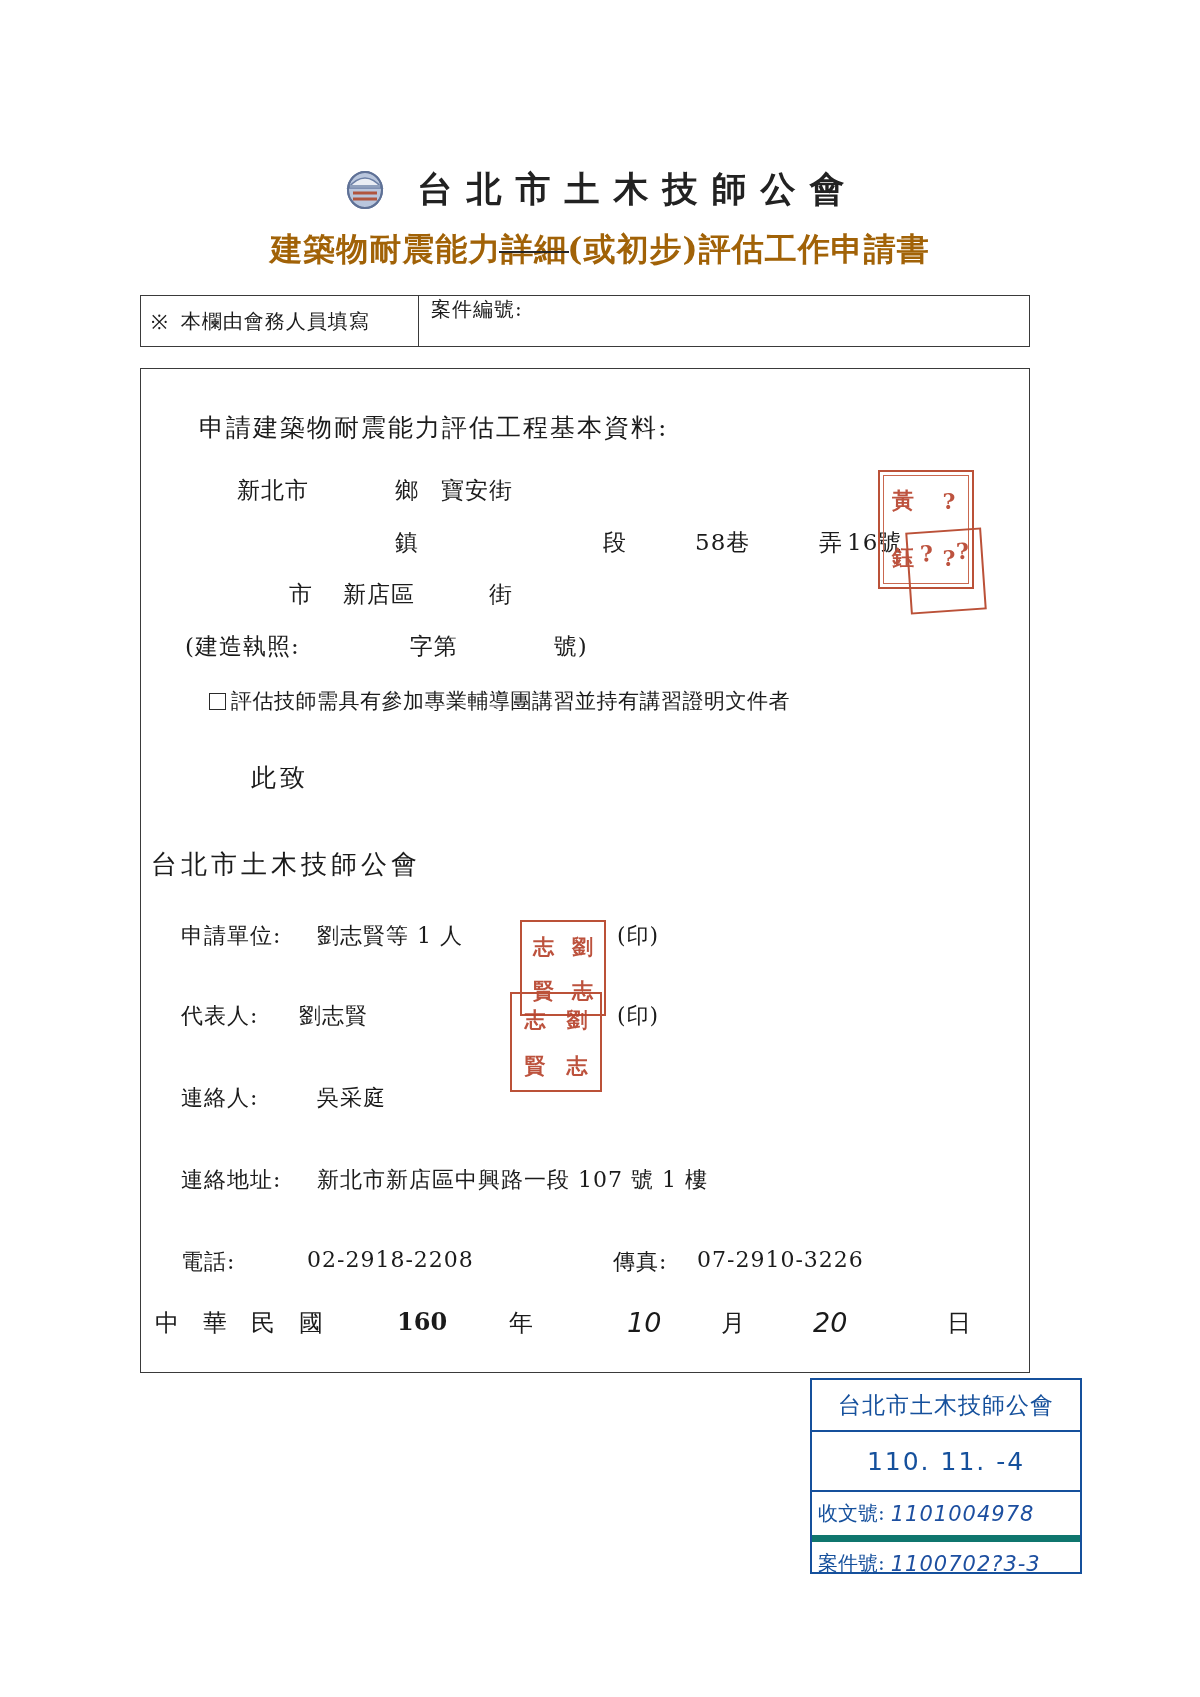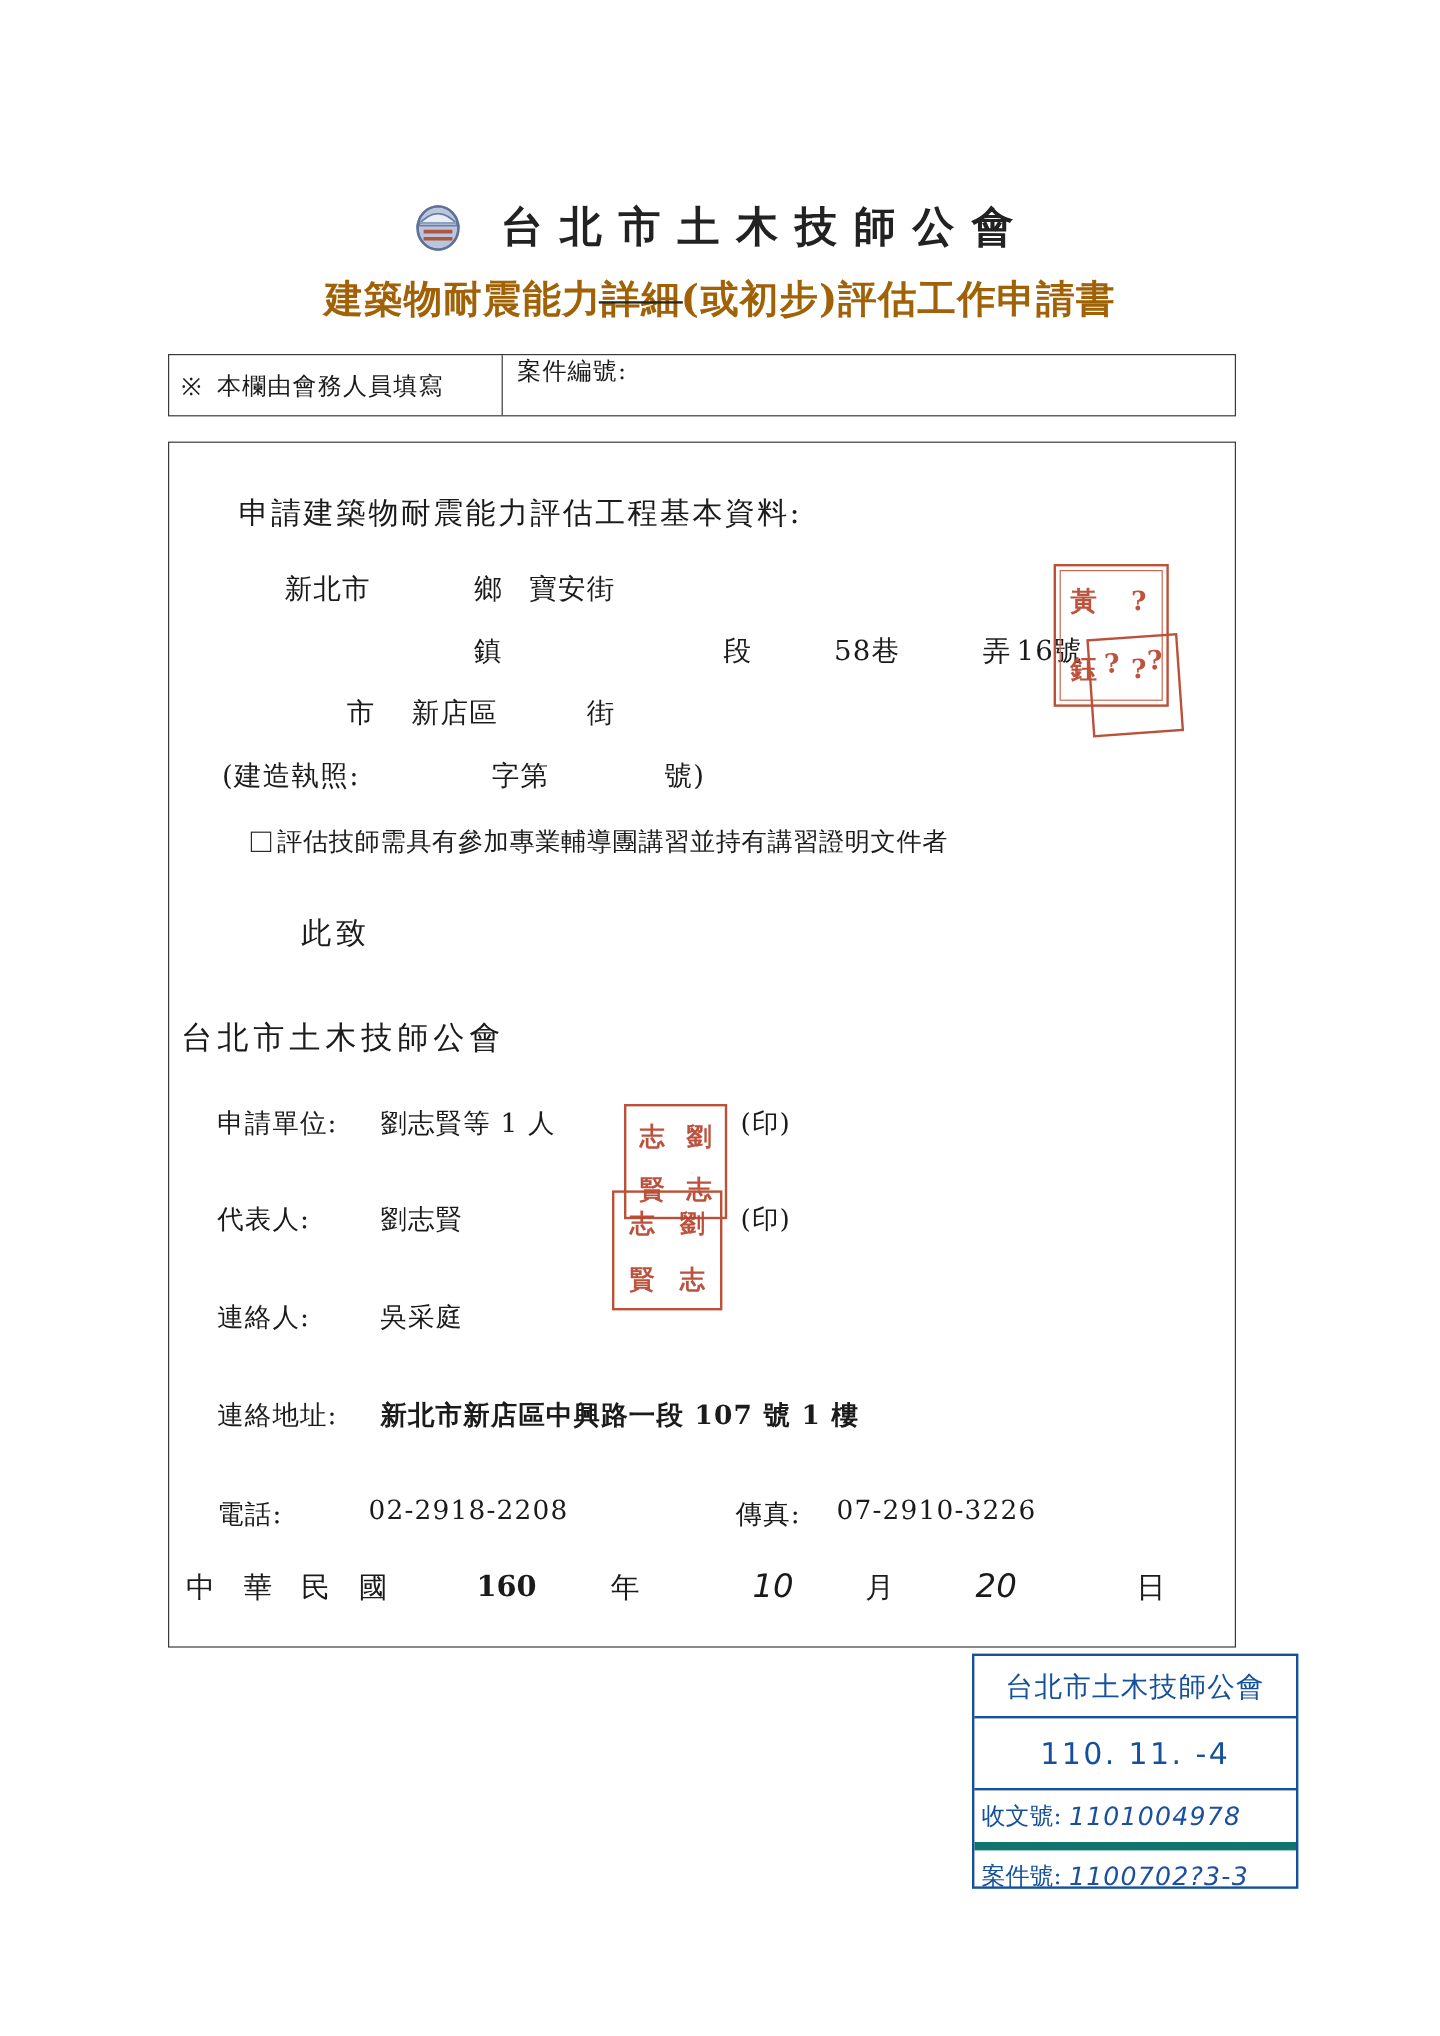--- a/index.html
+++ b/index.html
@@ -238,32 +238,32 @@
     <div class="fields">
 
       <div class="frow" style="top:0;">
         <span class="flabel">申請單位:</span>
         <span class="fvalue" style="left:176px;">劉志賢等 1 人</span>
         <span class="fseal" style="left:476px;">(印)</span>
       </div>
 
       <div class="frow" style="top:80px;">
         <span class="flabel">代表人:</span>
-        <span class="fvalue" style="left:176px;">劉志賢</span>
+        <span class="fvalue" style="left:158px;">劉志賢</span>
         <span class="fseal" style="left:476px;">(印)</span>
       </div>
 
       <div class="frow" style="top:162px;">
         <span class="flabel">連絡人:</span>
         <span class="fvalue" style="left:176px;">吳采庭</span>
       </div>
 
       <div class="frow" style="top:244px;">
         <span class="flabel">連絡地址:</span>
-        <span class="fvalue" style="left:176px;font-weight:bold;">新北市新店區中興路一段 107 號 1 樓</span>
+        <span class="fvalue" style="left:176px;">新北市新店區中興路一段 107 號 1 樓</span>
       </div>
 
       <div class="frow" style="top:326px;">
         <span class="flabel">電話:</span>
         <span class="fvalue" style="left:166px;">02-2918-2208</span>
         <span class="fvalue" style="left:472px;">傳真:</span>
         <span class="fvalue" style="left:556px;">07-2910-3226</span>
       </div>
     </div>
 

